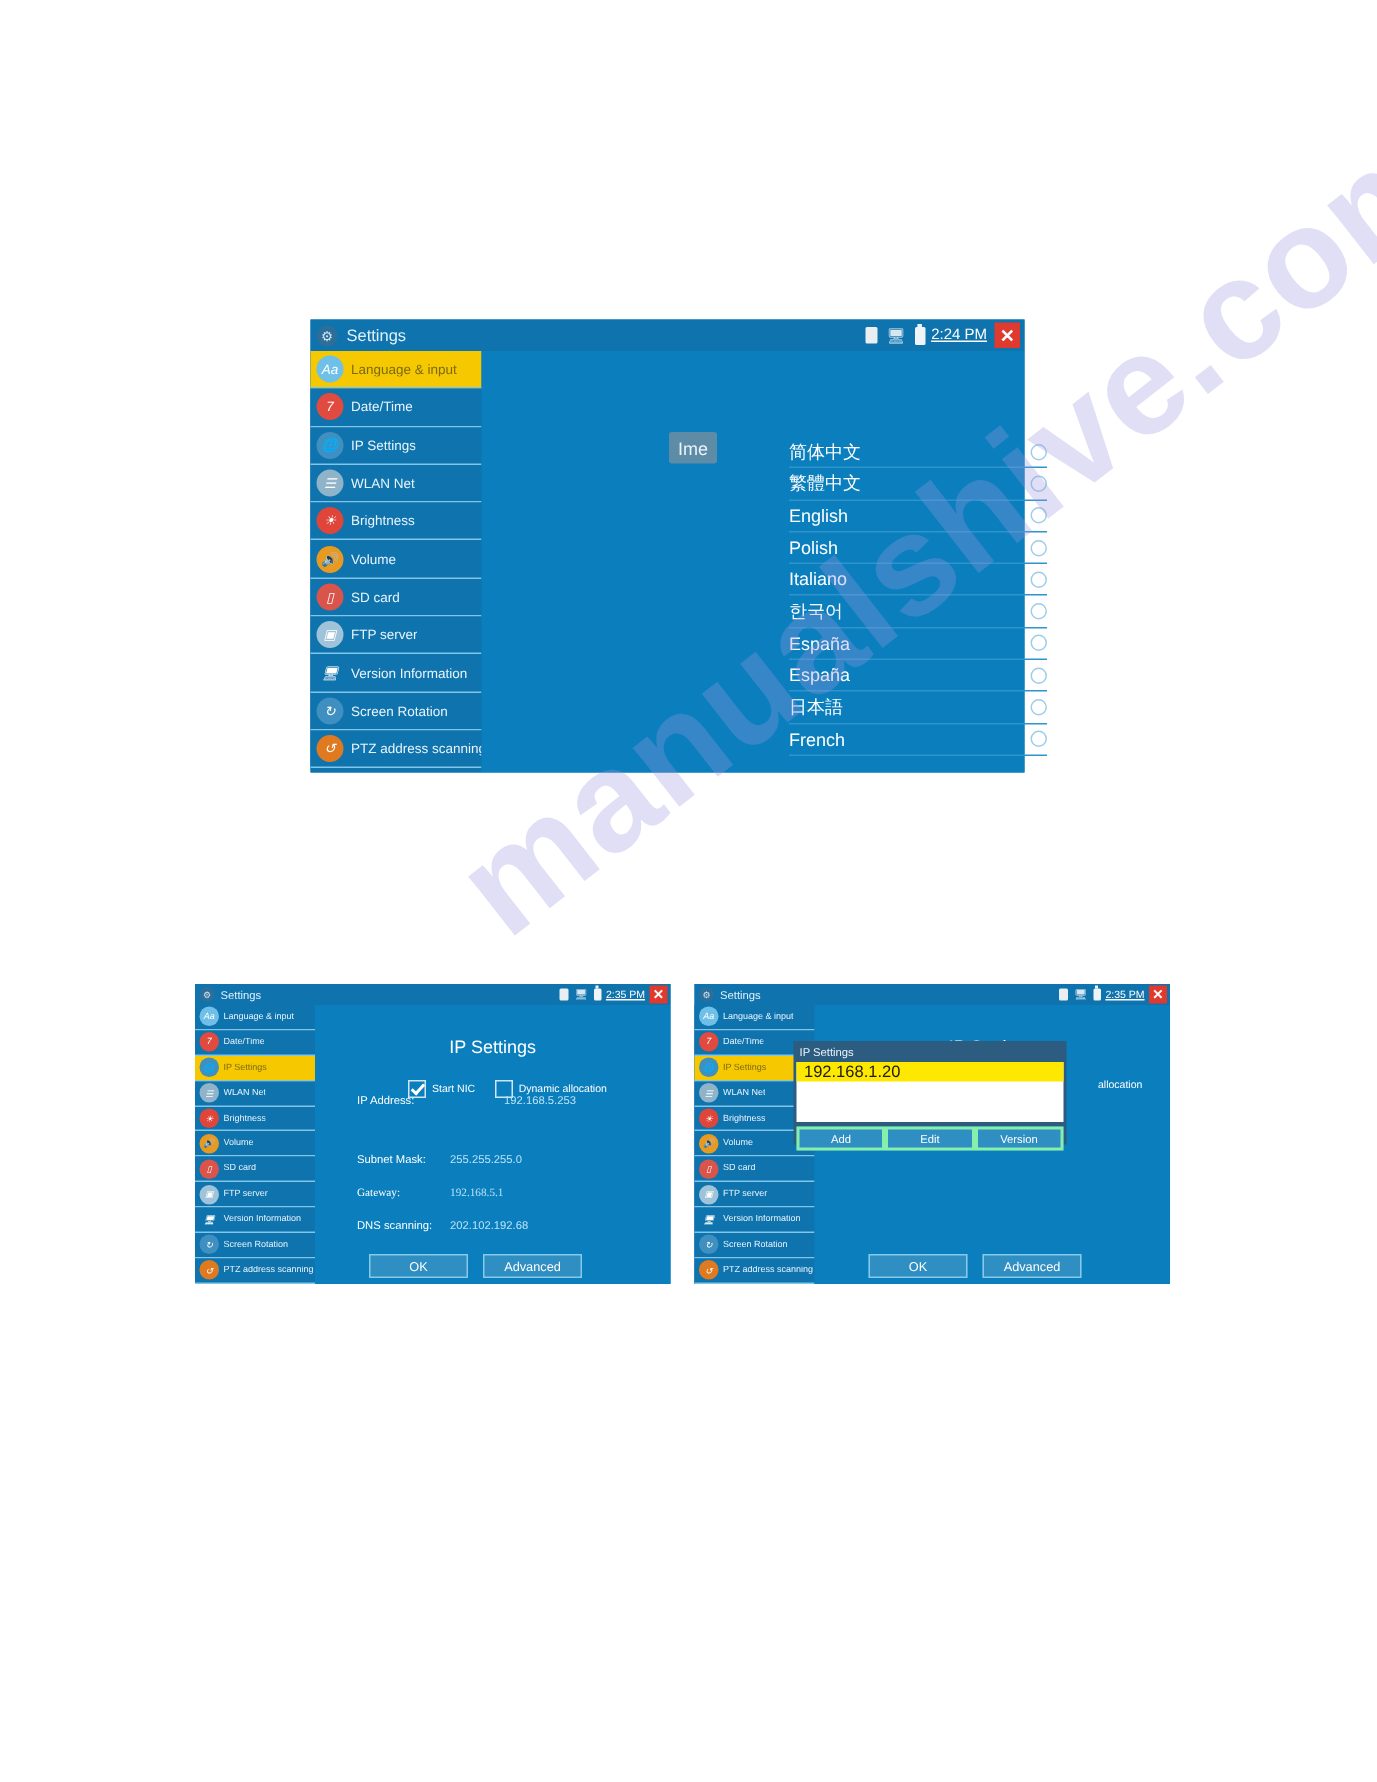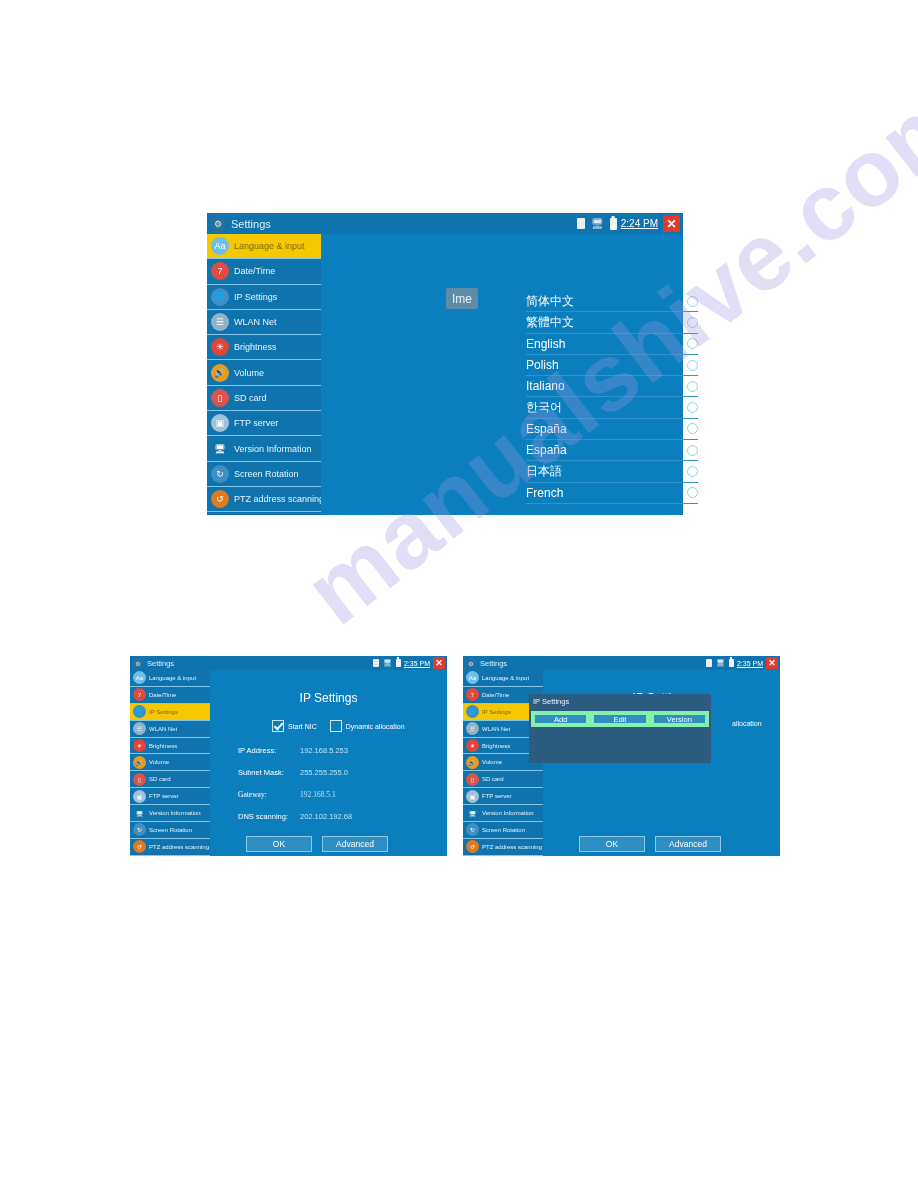--- a/index.html
+++ b/index.html
@@ -61,21 +61,21 @@
   .side-item{
     display:flex;align-items:center;
     border-bottom:1px solid #7fc6ea;
     box-sizing:border-box;color:#e8f4fd;
     background:#0f73ad;
   }
   .side-item.active{background:#f5c800;color:#7c6a10;}
   .si-icon{
     border-radius:50%;flex:none;display:flex;
     align-items:center;justify-content:center;
-    color:#ffffff;box-sizing:border-box;
+    color:#ffffff;box-sizing:border-box;font-style:italic;
   }
   .si-label{overflow:hidden;white-space:nowrap;}
 
   
   .i-aa{background:#6fc0e8;}
   .i-cal{background:#e04a3f;}
   .i-ip{background:#3f8fc0;}
   .i-wlan{background:#8fb3c9;}
   .i-bright{background:#e0453a;}
   .i-vol{background:#e89a20;}
@@ -127,21 +127,21 @@
     box-sizing:border-box;
   }
 
   
   .dialog{position:absolute;background:#2c5d80;box-sizing:border-box;z-index:4;}
   .dlg-title{color:#eaf4fb;}
   .dlg-list{background:#ffffff;box-sizing:border-box;}
   .dlg-row{background:#ffe800;color:#1a1a1a;display:flex;align-items:center;}
   .dlg-btns{display:flex;}
   .dlg-btn{
-    background:#2f8ec2;border:4px solid #86efac;color:#ffffff;
+    background:#2f8ec2;border:2px solid #86efac;color:#ffffff;
     display:flex;align-items:center;justify-content:center;
     box-sizing:border-box;flex:1;
   }
 
   
   #dev-top{left:207px;top:213px;width:476px;height:302px;}
   #dev-top .titlebar{height:21px;padding:0 3px 0 4px;}
   #dev-top .tb-icon{width:14px;height:14px;font-size:9px;}
   #dev-top .tb-title{font-size:11px;margin-left:6px;}
   #dev-top .tb-time{font-size:10px;margin:0 5px 0 4px;}
@@ -394,21 +394,21 @@
     <div class="pane">
       <div class="pane-title">IP Settings</div>
 
       <div class="chk-row">
         <span class="chk-box on"></span>
         <span class="chk-label">Start NIC</span>
         <span class="chk-box"></span>
         <span class="chk-label">Dynamic allocation</span>
       </div>
 
-      <div class="field-row" style="top:76px;">
+      <div class="field-row" style="top:59px;gap:36px;">
         <span class="f-label">IP Address:</span>
         <span class="f-value">192.168.5.253</span>
       </div>
       <div class="field-row" style="top:98px;">
         <span class="f-label">Subnet Mask:</span>
         <span class="f-value">255.255.255.0</span>
       </div>
       <div class="field-row" style="top:120px;font-family:Liberation Serif, serif;">
         <span class="f-label">Gateway:</span>
         <span class="f-value">192.168.5.1</span>
@@ -496,19 +496,22 @@
       </div>
 
       <div class="btn" style="position:absolute;left:36px;top:166px;width:66px;">OK</div>
       <div class="btn" style="position:absolute;left:112px;top:166px;width:66px;">Advanced</div>
     </div>
 
   </div>
 
   <div class="dialog">
     <div class="dlg-title">IP Settings</div>
+    <div class="dlg-list">
+      <div class="dlg-row">192.168.1.20</div>
+    </div>
     <div class="dlg-btns">
       <div class="dlg-btn">Add</div>
       <div class="dlg-btn">Edit</div>
       <div class="dlg-btn">Version</div>
     </div>
   </div>
 </div>
 
 </body></html>

